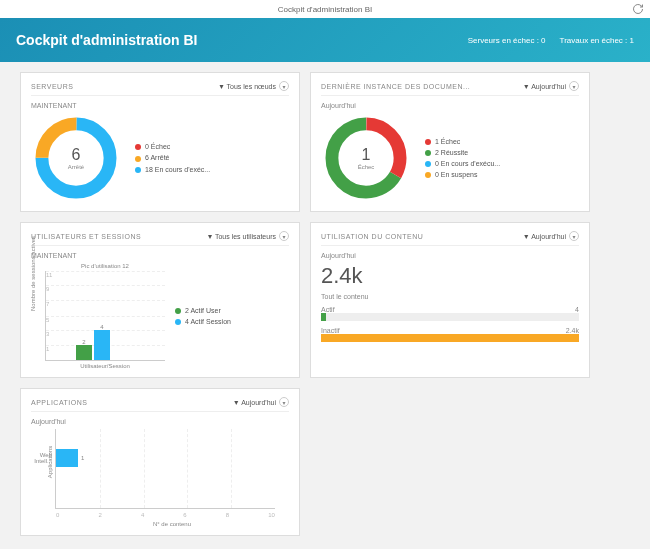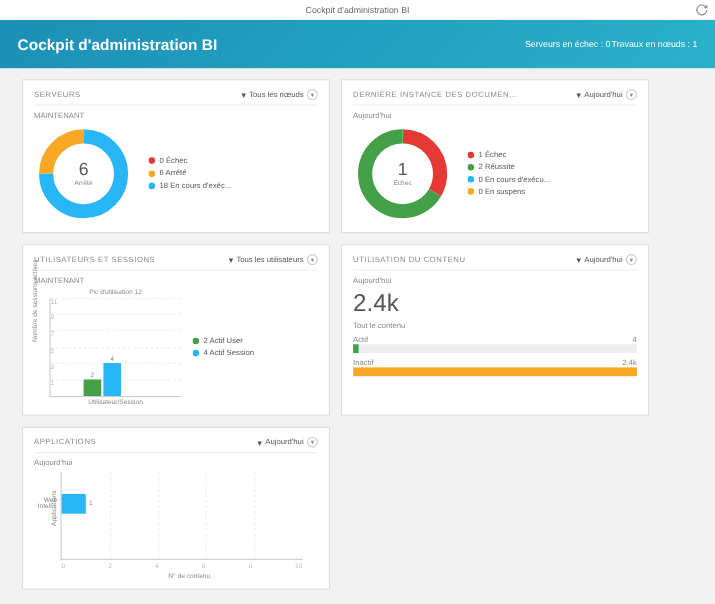--- a/index.html
+++ b/index.html
@@ -1,21 +1,21 @@
 <!DOCTYPE html>
 <html><head>
 <meta charset="utf-8">
 <style>
   * { box-sizing: border-box; margin: 0; padding: 0; }
   body { font-family: Arial, sans-serif; background: #f2f2f2; width: 650px; font-size: 9px; color: #555; }
   .topbar { background: #fff; height: 18px; display: flex; align-items: center; justify-content: center; position: relative; font-size: 8px; color: #666; }
   .refresh-ico { position: absolute; right: 6px; top: 3px; }
   .header { background: linear-gradient(135deg, #1b8fb5, #2ab1c9); color: #fff; padding: 14px 16px; display: flex; justify-content: space-between; align-items: center; }
   .header h1 { font-size: 14px; font-weight: 600; }
-  .header-stats { font-size: 8px; display: flex; gap: 1px; }
+  .header-stats { font-size: 8px; display: flex; gap: 14px; }
   .content { padding: 10px 20px; display: flex; flex-wrap: wrap; gap: 10px; }
   .card { background: #fff; border: 1px solid #ddd; width: 280px; padding: 8px 10px; }
   .card-hd { display: flex; justify-content: space-between; align-items: center; border-bottom: 1px solid #eee; padding-bottom: 4px; margin-bottom: 6px; }
   .card-title { font-size: 7px; letter-spacing: 0.5px; color: #888; text-transform: uppercase; }
   .filter { font-size: 7px; color: #555; display: flex; align-items: center; gap: 3px; }
   .filter .fico { font-size: 8px; }
   .sub { font-size: 7px; color: #888; margin: 4px 0; }
   .donut-row { display: flex; align-items: center; gap: 14px; }
   .donut-wrap { position: relative; width: 90px; height: 90px; }
   .donut-center { position: absolute; top: 50%; left: 50%; transform: translate(-50%,-50%); text-align: center; }
@@ -59,21 +59,21 @@
         <path d="M21 12a9 9 0 1 1-3-6.7L21 8"></path>
         <path d="M21 3v5h-5"></path>
       </svg>
   </span>
 </div>
 
 <div class="header">
   <h1>Cockpit d'administration BI</h1>
   <div class="header-stats">
     <span><span>Serveurs en échec :</span> <span>0</span></span>
-    <span><span>Travaux en nœuds :</span> <span>1</span></span>
+    <span><span>Travaux en échec :</span> <span>1</span></span>
   </div>
 </div>
 
 <div class="content">
 
   <div class="card">
     <div class="card-hd">
       <span class="card-title">SERVEURS</span>
       <span class="filter">
         <span class="fico">▾</span>

